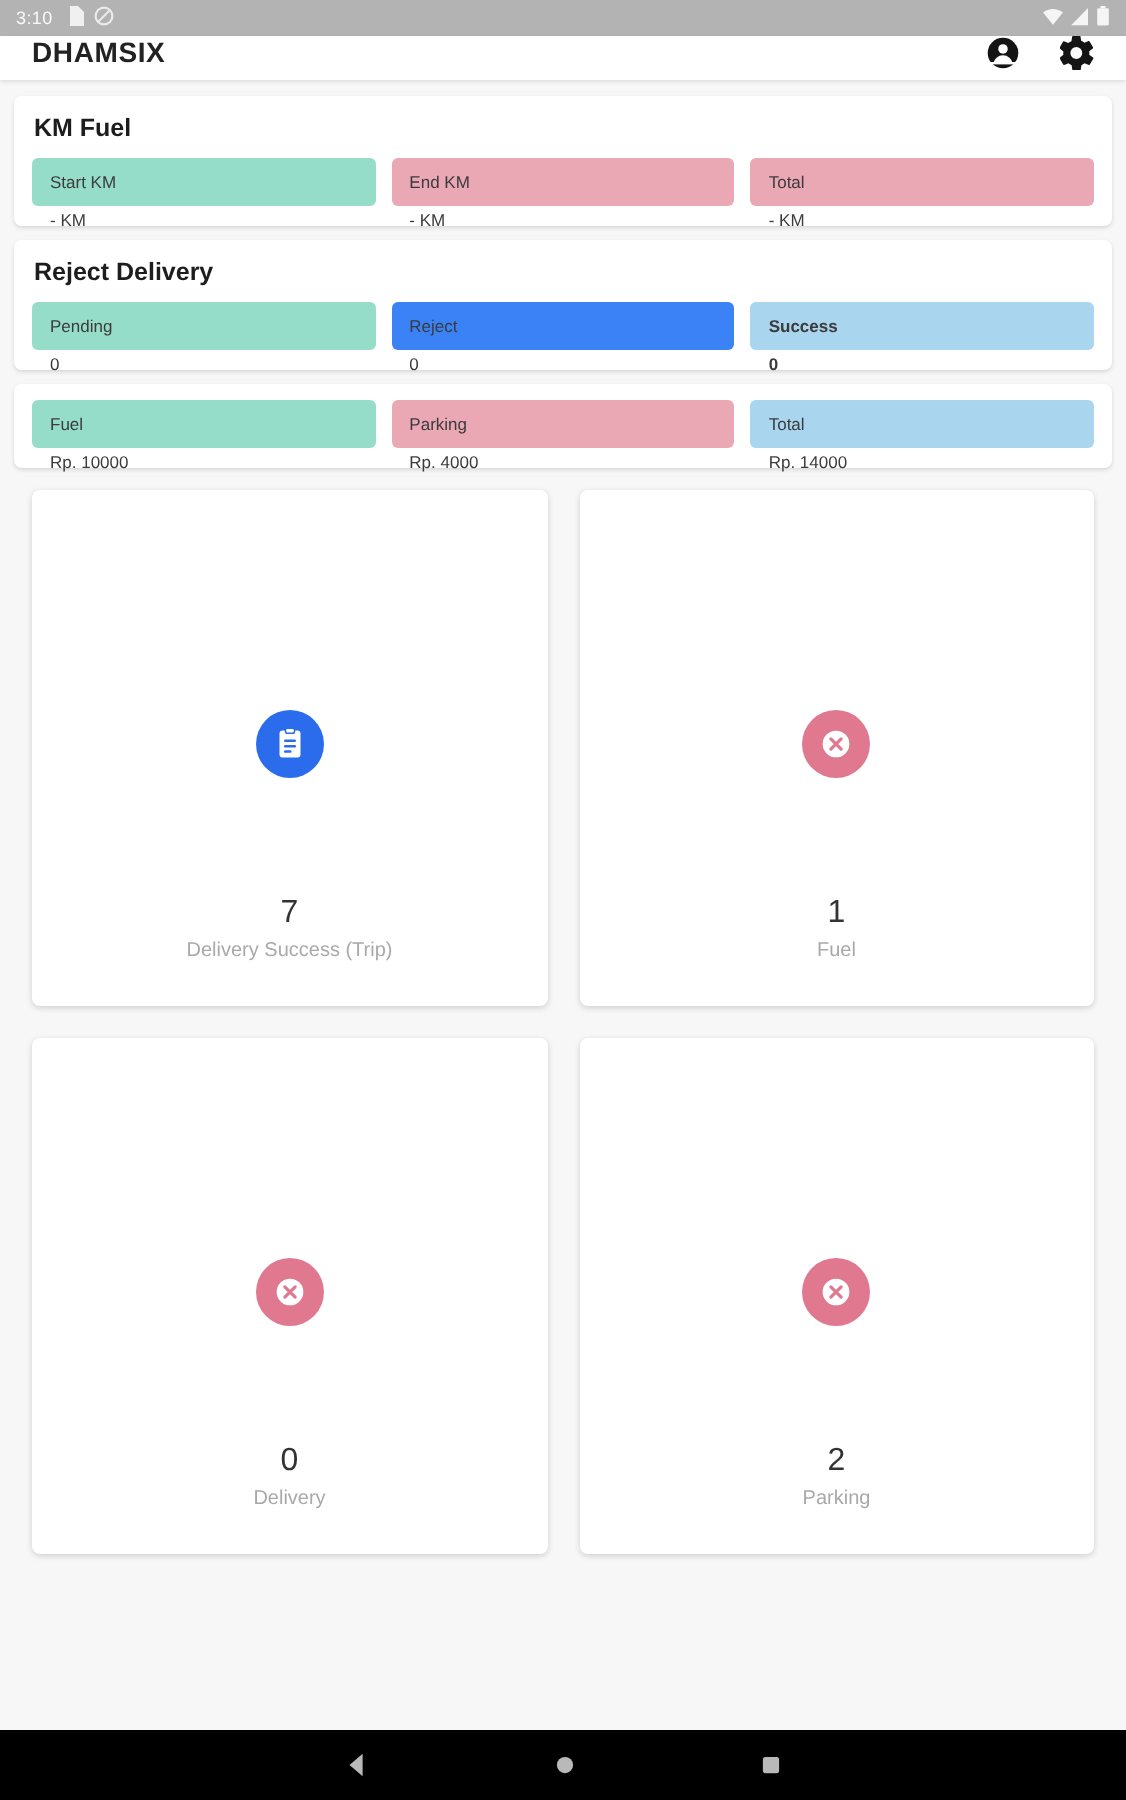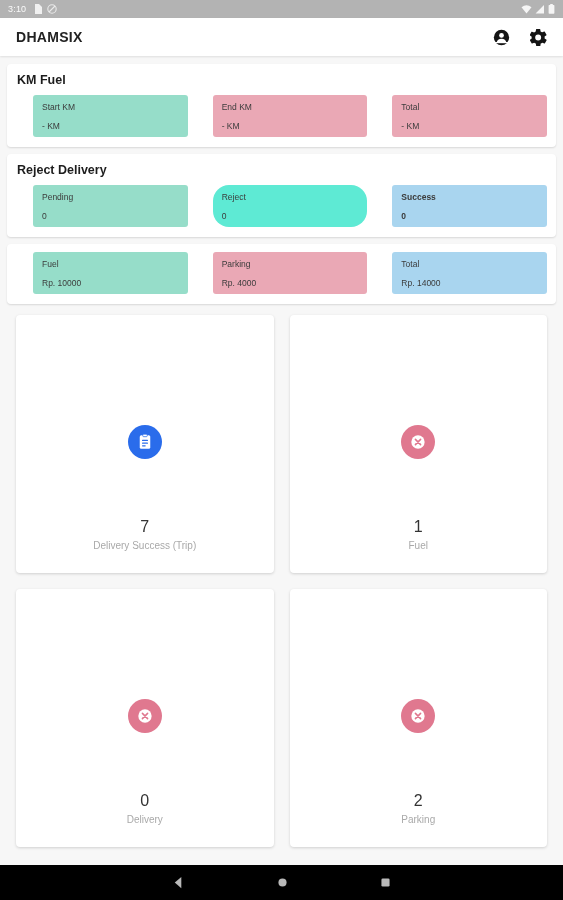--- a/index.html
+++ b/index.html
@@ -17,22 +17,22 @@
     display:flex; align-items:center;
     padding:0 8px; color:#f2f2f2;
   }
   .sb-time{ font-size:9px; letter-spacing:.2px; color:#fafafa; }
   .sb-left-icons{ display:flex; align-items:center; gap:5px; margin-left:8px; }
   .sb-right{ margin-left:auto; display:flex; align-items:center; gap:3px; }
   .sb-ic{ display:block; }
 
   
   .appbar{
-    height:38px; background:#ffffff;
-    display:flex; align-items:center;
+    height:22px; background:#ffffff;
+    display:flex; align-items:flex-start;
     padding:0 16px;
     box-shadow:0 1px 2px rgba(0,0,0,.10);
     position:relative; z-index:5;
   }
   .appbar-title{ font-size:14px; font-weight:bold; color:#222; letter-spacing:.3px; }
   .appbar-actions{ margin-left:auto; display:flex; align-items:center; gap:20px; }
   .appbar-actions svg{ display:block; }
 
   
   .content{ padding:8px 7px 0 7px; }
@@ -46,22 +46,21 @@
   }
   .panel-title{
     font-size:12.5px; font-weight:bold; color:#1d1d1d;
     margin:1px 0 8px 1px;
   }
   .chips{ display:flex; gap:8px; }
   .chip{
     flex:1 1 0; min-width:0;
     border-radius:3px;
     padding:8px 9px 9px 9px;
-    height:42px;
-    margin-left:17px;
+    height:24px;
   }
   .chip-label{ font-size:8.5px; color:#3b3b3b; line-height:1.15; }
   .chip-value{ font-size:8.5px; color:#3b3b3b; margin-top:9px; line-height:1.15; }
 
   
   .tiles{
     display:grid;
     grid-template-columns:1fr 1fr;
     gap:16px;
     padding:4px 9px 0 9px;
@@ -178,21 +177,21 @@
       </div>
     </div>
 
     <div class="panel">
       <div class="panel-title">Reject Delivery</div>
       <div class="chips">
         <div class="chip" style="background-color: rgb(150, 221, 201);">
           <div class="chip-label">Pending</div>
           <div class="chip-value">0</div>
         </div>
-        <div class="chip" style="background-color: #5eead4; border-radius: 16px;">
+        <div class="chip" style="background-color: #3b82f6;">
           <div class="chip-label">Reject</div>
           <div class="chip-value">0</div>
         </div>
         <div class="chip" style="background-color: rgb(169, 213, 239); font-weight: bold;">
           <div class="chip-label">Success</div>
           <div class="chip-value">0</div>
         </div>
       </div>
     </div>
 

